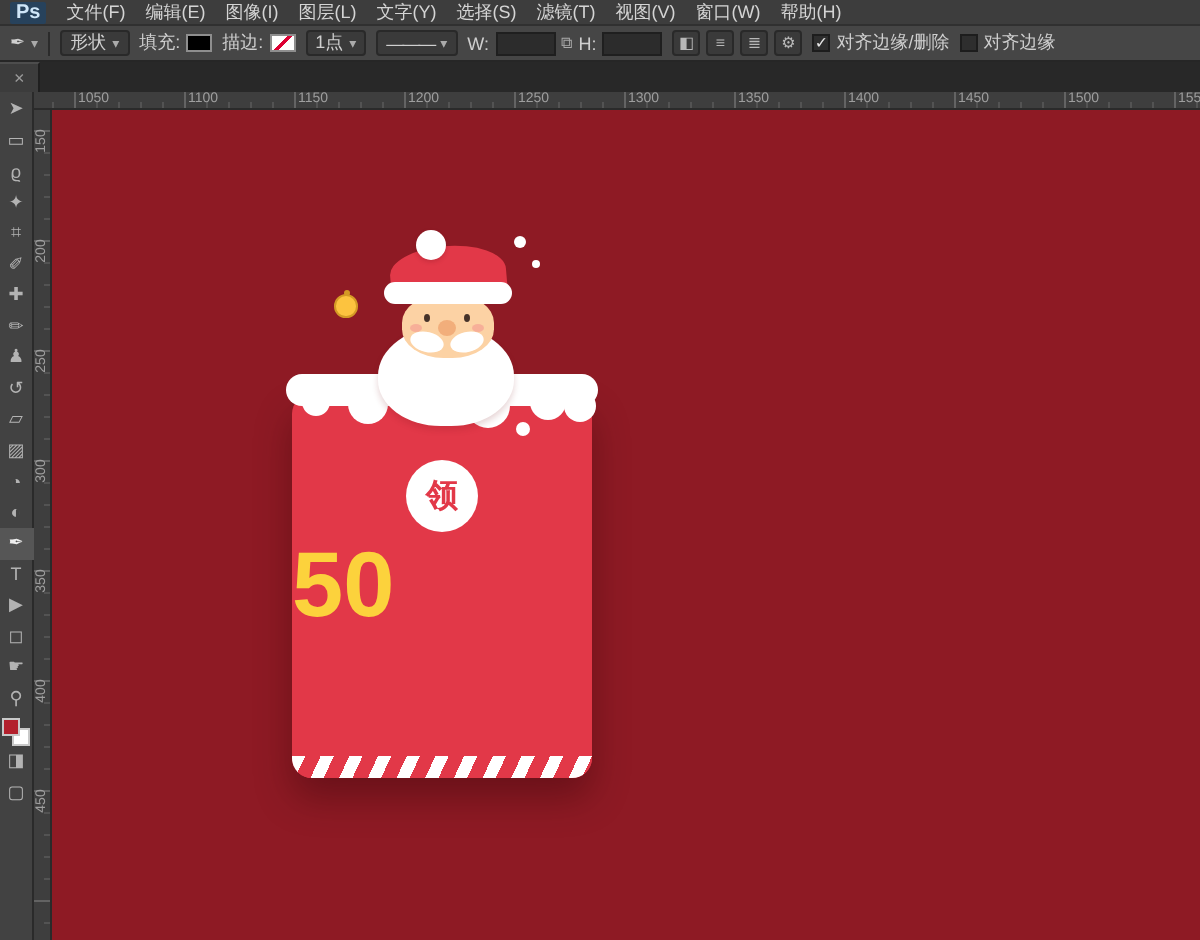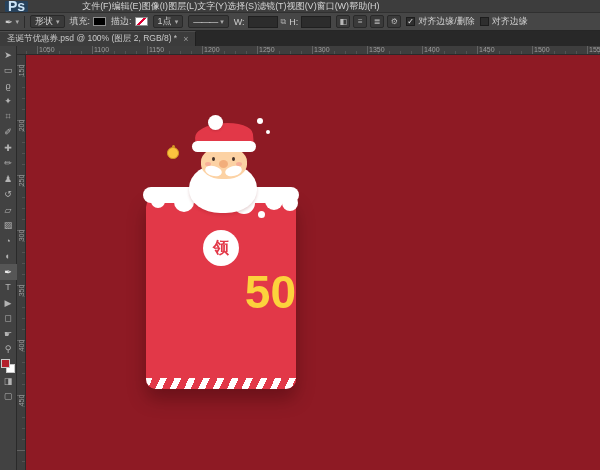--- a/index.html
+++ b/index.html
@@ -3,21 +3,21 @@
 <meta charset="utf-8">
 <style>
   * { box-sizing: border-box; margin: 0; padding: 0; }
   html,body { width:600px; height:470px; overflow:hidden; }
   body { font-family:"Liberation Sans","DejaVu Sans",sans-serif; background:#333; }
 
   
   .menu-bar { height:13px; background:#3d3d3d; border-bottom:1px solid #303030;
     display:flex; align-items:center; gap:10px; padding:0 5px; font-size:9px; color:#d4d4d4; }
   .ps-logo { font-weight:bold; color:#cfe6f8; background:#27425c; height:11px; line-height:11px;
-    padding:0 3px; border-radius:1px; font-size:14px; }
+    padding:0 3px; border-radius:1px; font-size:10px; }
   .menu-item { cursor:default; white-space:nowrap; }
 
   
   .options-bar { height:18px; background:#464646; border-bottom:1px solid #262626;
     display:flex; align-items:center; gap:5px; padding:0 5px; font-size:9px; color:#cfcfcf; white-space:nowrap; overflow:hidden; }
   .opt-group { display:flex; align-items:center; gap:3px; }
   .sep { width:1px; height:12px; background:#2b2b2b; }
   .select-box { display:flex; align-items:center; gap:3px; background:#3a3a3a; border:1px solid #292929;
     border-radius:2px; padding:0 4px; height:13px; }
   .dd-arrow { font-size:7px; color:#aaa; }
@@ -75,21 +75,21 @@
   .envelope { position:absolute; top:80px; left:0; width:150px; height:192px; border-radius:10px;
     z-index:1; box-shadow:0 10px 18px rgba(40,0,6,.35); }
   .snow { position:absolute; top:70px; left:-3px; width:156px; height:16px; background:#fff;
     border-radius:8px; z-index:3; }
   .snow::after { content:""; position:absolute; top:7px; left:8px; width:14px; height:14px; border-radius:50%;
     background:#fff; box-shadow:26px 1px 0 3px #fff, 56px -1px 0 2px #fff, 86px 2px 0 4px #fff,
     116px 0 0 2px #fff, 132px 2px 0 1px #fff; }
   .badge { position:absolute; top:33px; left:50%; transform:translateX(-50%); width:36px; height:36px;
     border-radius:50%; background:#fff; display:flex; align-items:center; justify-content:center;
     font-size:16px; font-weight:bold; z-index:2; }
-  .amount { position:absolute; top:72px; left:0; width:100%; text-align:right; font-size:46px;
+  .amount { position:absolute; top:72px; left:0; width:100%; text-align:left; font-size:46px;
     font-weight:bold; z-index:2; line-height:1; }
   .pill { position:absolute; top:138px; left:50%; transform:translateX(-50%); padding:3px 13px;
     border:2px solid #fff; border-radius:15px; color:#fff; font-size:13px; font-weight:bold;
     white-space:nowrap; z-index:2; }
   .stripe { position:absolute; bottom:0; left:0; width:100%; height:11px; border-radius:0 0 10px 10px; z-index:2; }
   .env-dot { position:absolute; top:14px; left:112px; width:7px; height:7px; background:#fff;
     border-radius:50%; z-index:4; }
 
   
   .santa { position:absolute; top:0; left:29px; width:92px; height:96px; z-index:4; }
@@ -116,21 +116,21 @@
     background:#d49a25; border-radius:50%; }
   .snow-fleck { background:#fff; border-radius:50%; z-index:7; }
   .fleck1 { top:1px; right:4px; width:6px; height:6px; }
   .fleck2 { top:13px; right:-3px; width:4px; height:4px; }
 </style>
 </head>
 <body>
 
 <div class="menu-bar">
   <span class="ps-logo">Ps</span>
-  <span style="display:flex;margin-left:44px;">
+  <span style="display:flex;gap:10px;">
       <span class="menu-item">文件(F)</span>
       <span class="menu-item">编辑(E)</span>
       <span class="menu-item">图像(I)</span>
       <span class="menu-item">图层(L)</span>
       <span class="menu-item">文字(Y)</span>
       <span class="menu-item">选择(S)</span>
       <span class="menu-item">滤镜(T)</span>
       <span class="menu-item">视图(V)</span>
       <span class="menu-item">窗口(W)</span>
       <span class="menu-item">帮助(H)</span>
@@ -181,21 +181,20 @@
     <span>对齐边缘/删除</span>
   </div>
   <div class="opt-group">
     <span class="checkbox"></span>
     <span>对齐边缘</span>
   </div>
 </div>
 
 <div class="tab-bar">
   <div class="tab">
-    <span>圣诞节优惠券.psd @ 100% (图层 2, RGB/8) *</span>
     <span class="tab-close">×</span>
   </div>
 </div>
 
 <div class="workspace">
 
   <div class="toolbar">
     <div style="display:flex;flex-direction:column;align-items:center;">
         <div class="tool">➤</div>
         <div class="tool">▭</div>

